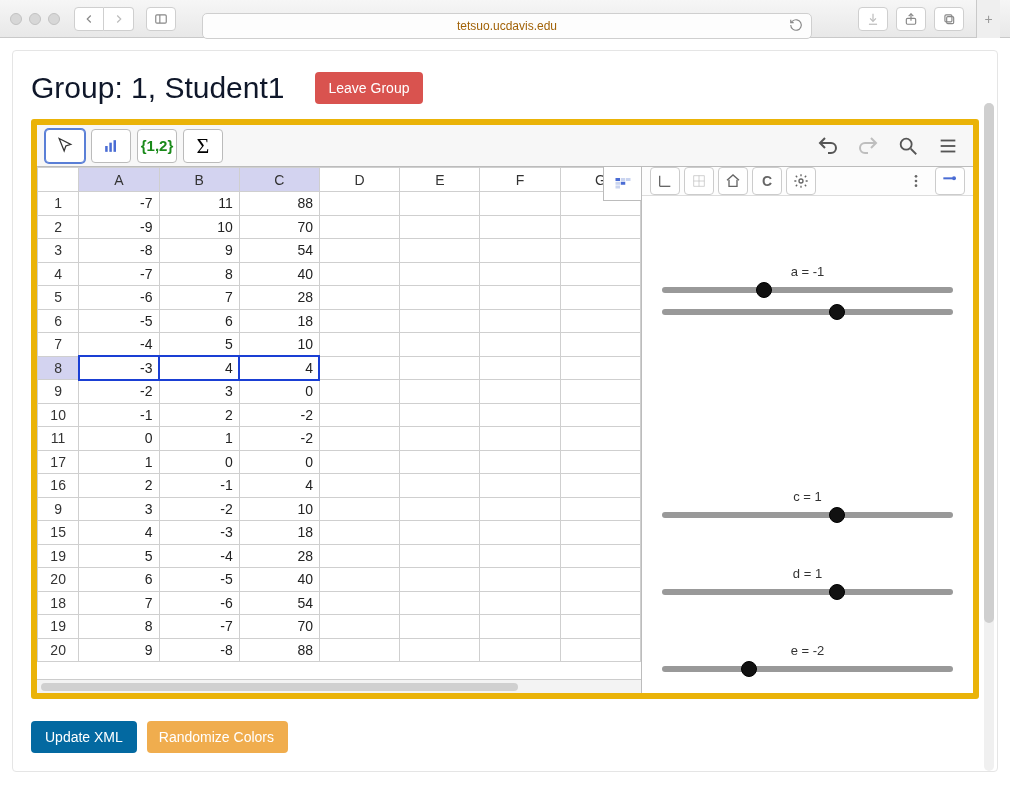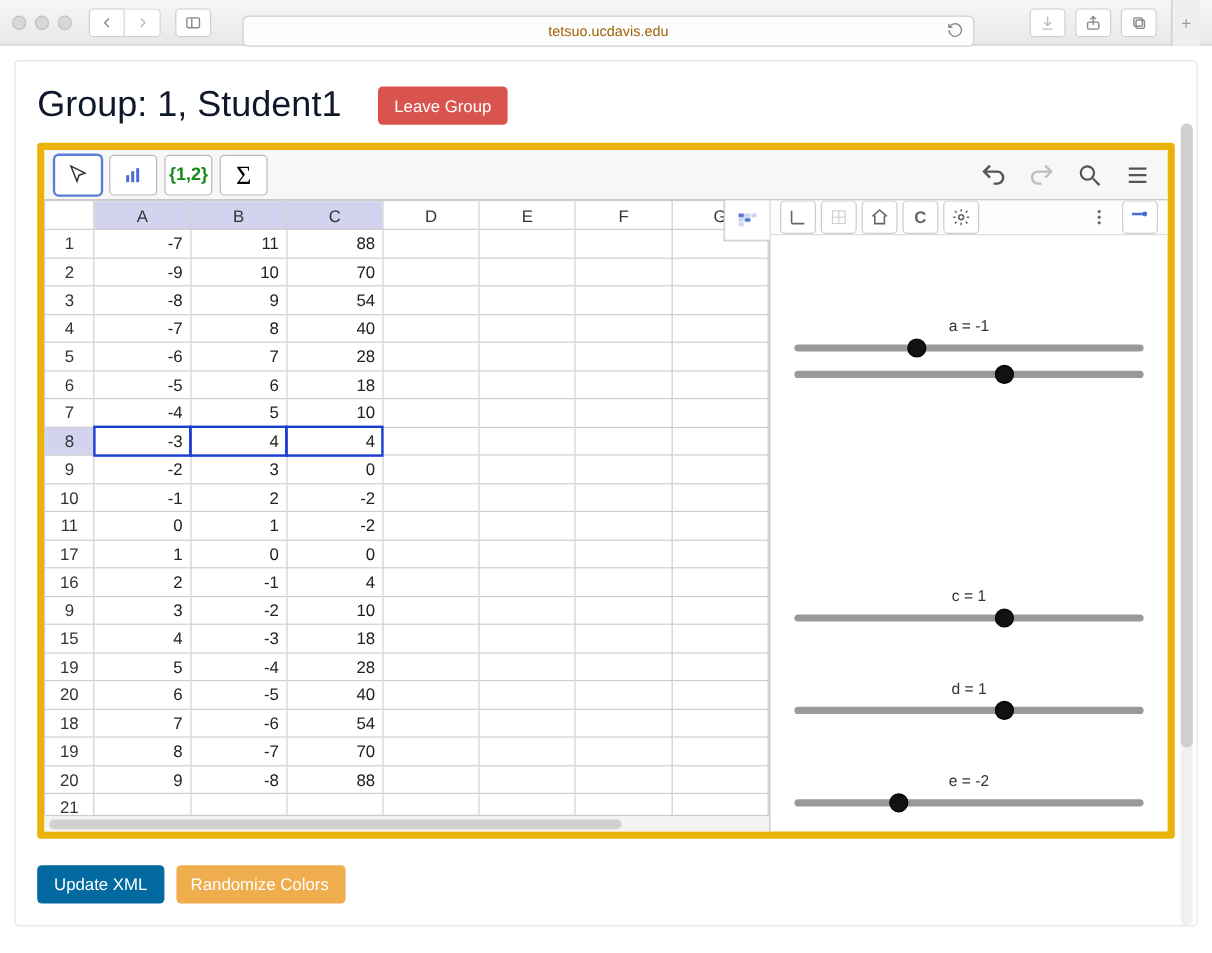--- a/index.html
+++ b/index.html
@@ -485,30 +485,20 @@
                     <td class="dataD"></td>
                     <td class="dataE"></td>
                     <td class="dataF"></td>
                     <td class="dataG"></td>
                   </tr>
                   <tr>
                     <th class="rh">20</th>
                     <td class="dataA">9</td>
                     <td class="dataB">-8</td>
                     <td class="dataC">88</td>
-                    <td class="dataD"></td>
-                    <td class="dataE"></td>
-                    <td class="dataF"></td>
-                    <td class="dataG"></td>
-                  </tr>
-                  <tr>
-                    <th class="rh">21</th>
-                    <td class="dataA"></td>
-                    <td class="dataB"></td>
-                    <td class="dataC"></td>
                     <td class="dataD"></td>
                     <td class="dataE"></td>
                     <td class="dataF"></td>
                     <td class="dataG"></td>
                   </tr>
                 </tbody>
             </table>
           </div>
           <div class="hscroll">
               <div class="thumb"></div>

